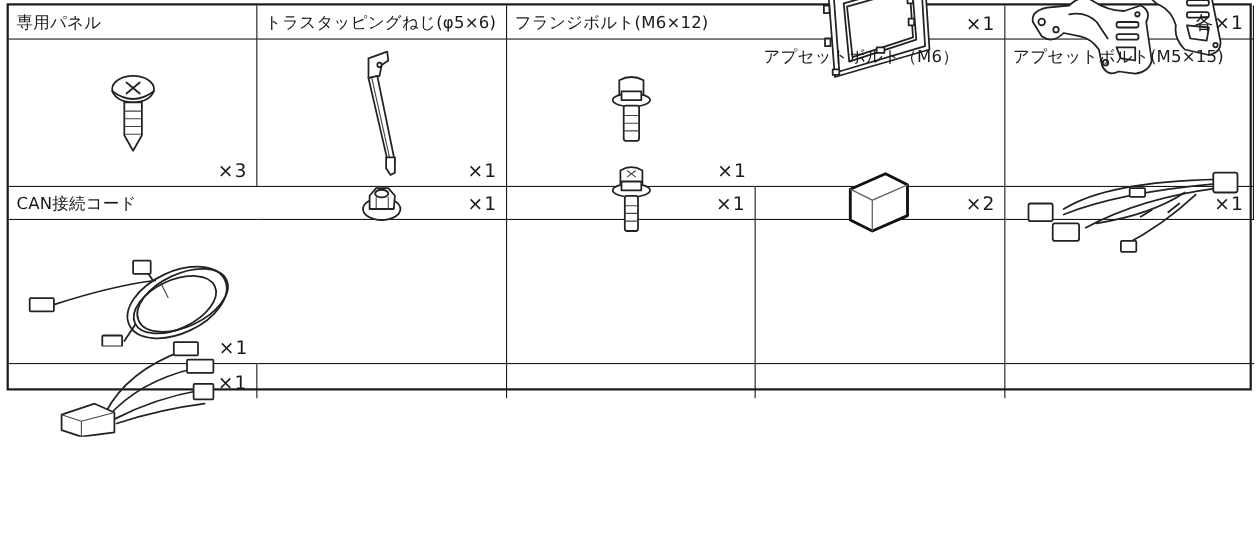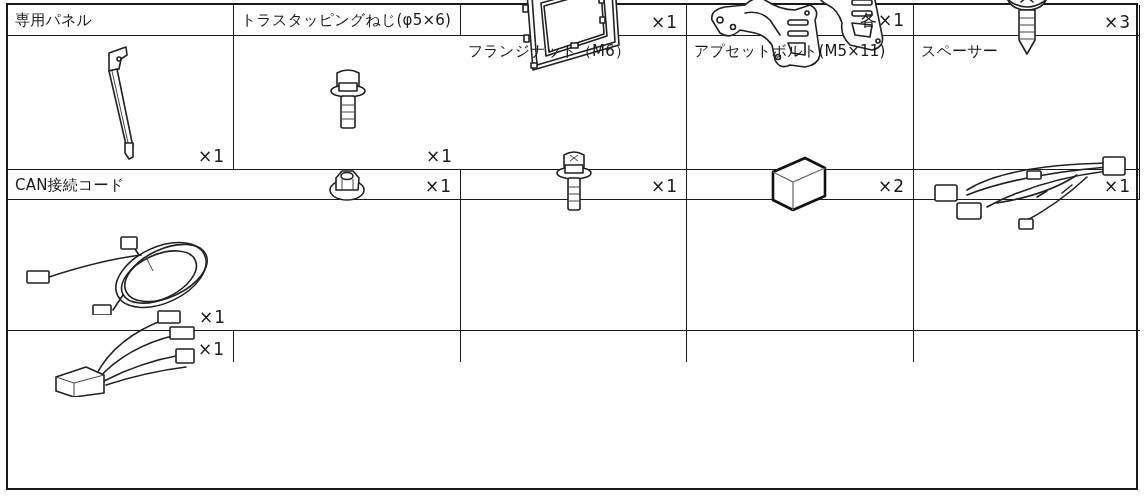--- a/index.html
+++ b/index.html
@@ -1,18 +1,18 @@
 <!DOCTYPE html>
 <html><head>
 <meta charset="utf-8">
 <style>
   html, body { margin: 0; padding: 0; background: #ffffff; }
   body { width: 1145px; height: 497px; position: relative; overflow: hidden;
          font-family: "DejaVu Sans", "Liberation Sans", sans-serif; color: #1a1a1a; }
-  .grid { position: absolute; left: 6px; top: 3px; width: 1132px; height: 487px;
+  .grid { position: absolute; left: 6px; top: 3px; width: 1132px; height: 352px;
           border: 2px solid #1a1a1a; box-sizing: border-box; display: grid;
           grid-template-columns: 226px 227px 226px 227px 226px;
           grid-template-rows: 31px 134px 30px 131px 31px 130px; }
   .cell { box-sizing: border-box; border-right: 1.5px solid #1a1a1a; border-bottom: 1.5px solid #1a1a1a; position: relative; }
   .cell.lastcol { border-right: none; }
   .cell.lastrow { border-bottom: none; }
   .hdr { font-size: 15px; padding: 6px 0 0 7px; white-space: nowrap; letter-spacing: 0.2px; }
   .img { display: flex; align-items: center; justify-content: center; }
   .qty { position: absolute; right: 8px; bottom: 3px; font-size: 17px; letter-spacing: 1px; }
   svg { display: block; }
@@ -20,20 +20,21 @@
   svg .t { fill: none; stroke: #444; stroke-width: 1; }
   svg .w { fill: #fff; stroke: #222; stroke-width: 1.6; stroke-linejoin: round; }
 </style>
 </head>
 <body>
 
 <div class="grid">
 
   <div class="cell hdr">専用パネル</div>
   <div class="cell hdr">トラスタッピングねじ(φ5×6)</div>
+  <div class="cell hdr lastcol">フランジボルト(M6×12)</div>
 
   <div class="cell img">
     <span>
       <svg width="110" height="110" viewBox="0 0 110 110">
         <polygon class="w" points="8,28 95,5 100,80 14,105"></polygon>
         <polygon class="s" points="13,32 92,11 96,77 18,100"></polygon>
         <polygon class="w" points="22,38 84,21 88,71 27,91"></polygon>
         <polygon class="s" points="25,41 82,25 85,69 30,87"></polygon>
         <rect class="w" x="4" y="40" width="5" height="7"></rect>
           <rect class="w" x="5" y="70" width="5" height="7"></rect>
@@ -99,23 +100,22 @@
         <path class="w" d="M14,10 Q25,4 36,10 L36,24 L14,24 Z"></path>
         <ellipse class="w" cx="25" cy="28" rx="17" ry="6"></ellipse>
         <rect class="w" x="16" y="20" width="18" height="8"></rect>
         <rect class="w" x="18" y="33" width="14" height="32" rx="2"></rect>
         <path class="t" d="M18,42 L32,42 M18,49 L32,49 M18,56 L32,56"></path>
       </svg>
     </span>
     <span class="qty">×1</span>
   </div>
 
-  <div class="cell hdr">フランジナット（M6）</div>
-  <div class="cell hdr">アプセットボルト(M5×11)</div>
-  <div class="cell hdr">スペーサー</div>
+  <div class="cell hdr">アプセットボルト（M6）</div>
+  <div class="cell hdr">アプセットボルト(M5×15)</div>
   <div class="cell hdr lastcol">CAN接続コード</div>
 
   <div class="cell img">
     <span>
       <svg width="50" height="50" viewBox="0 0 50 50">
         <ellipse class="w" cx="25" cy="30" rx="17" ry="10"></ellipse>
         <polygon class="w" points="14,18 20,11 31,11 37,18 36,30 14,30"></polygon>
         <ellipse class="s" cx="25" cy="16" rx="6" ry="3.5"></ellipse>
         <path class="t" d="M20,19 L20,30 M31,19 L31,30"></path>
       </svg>

